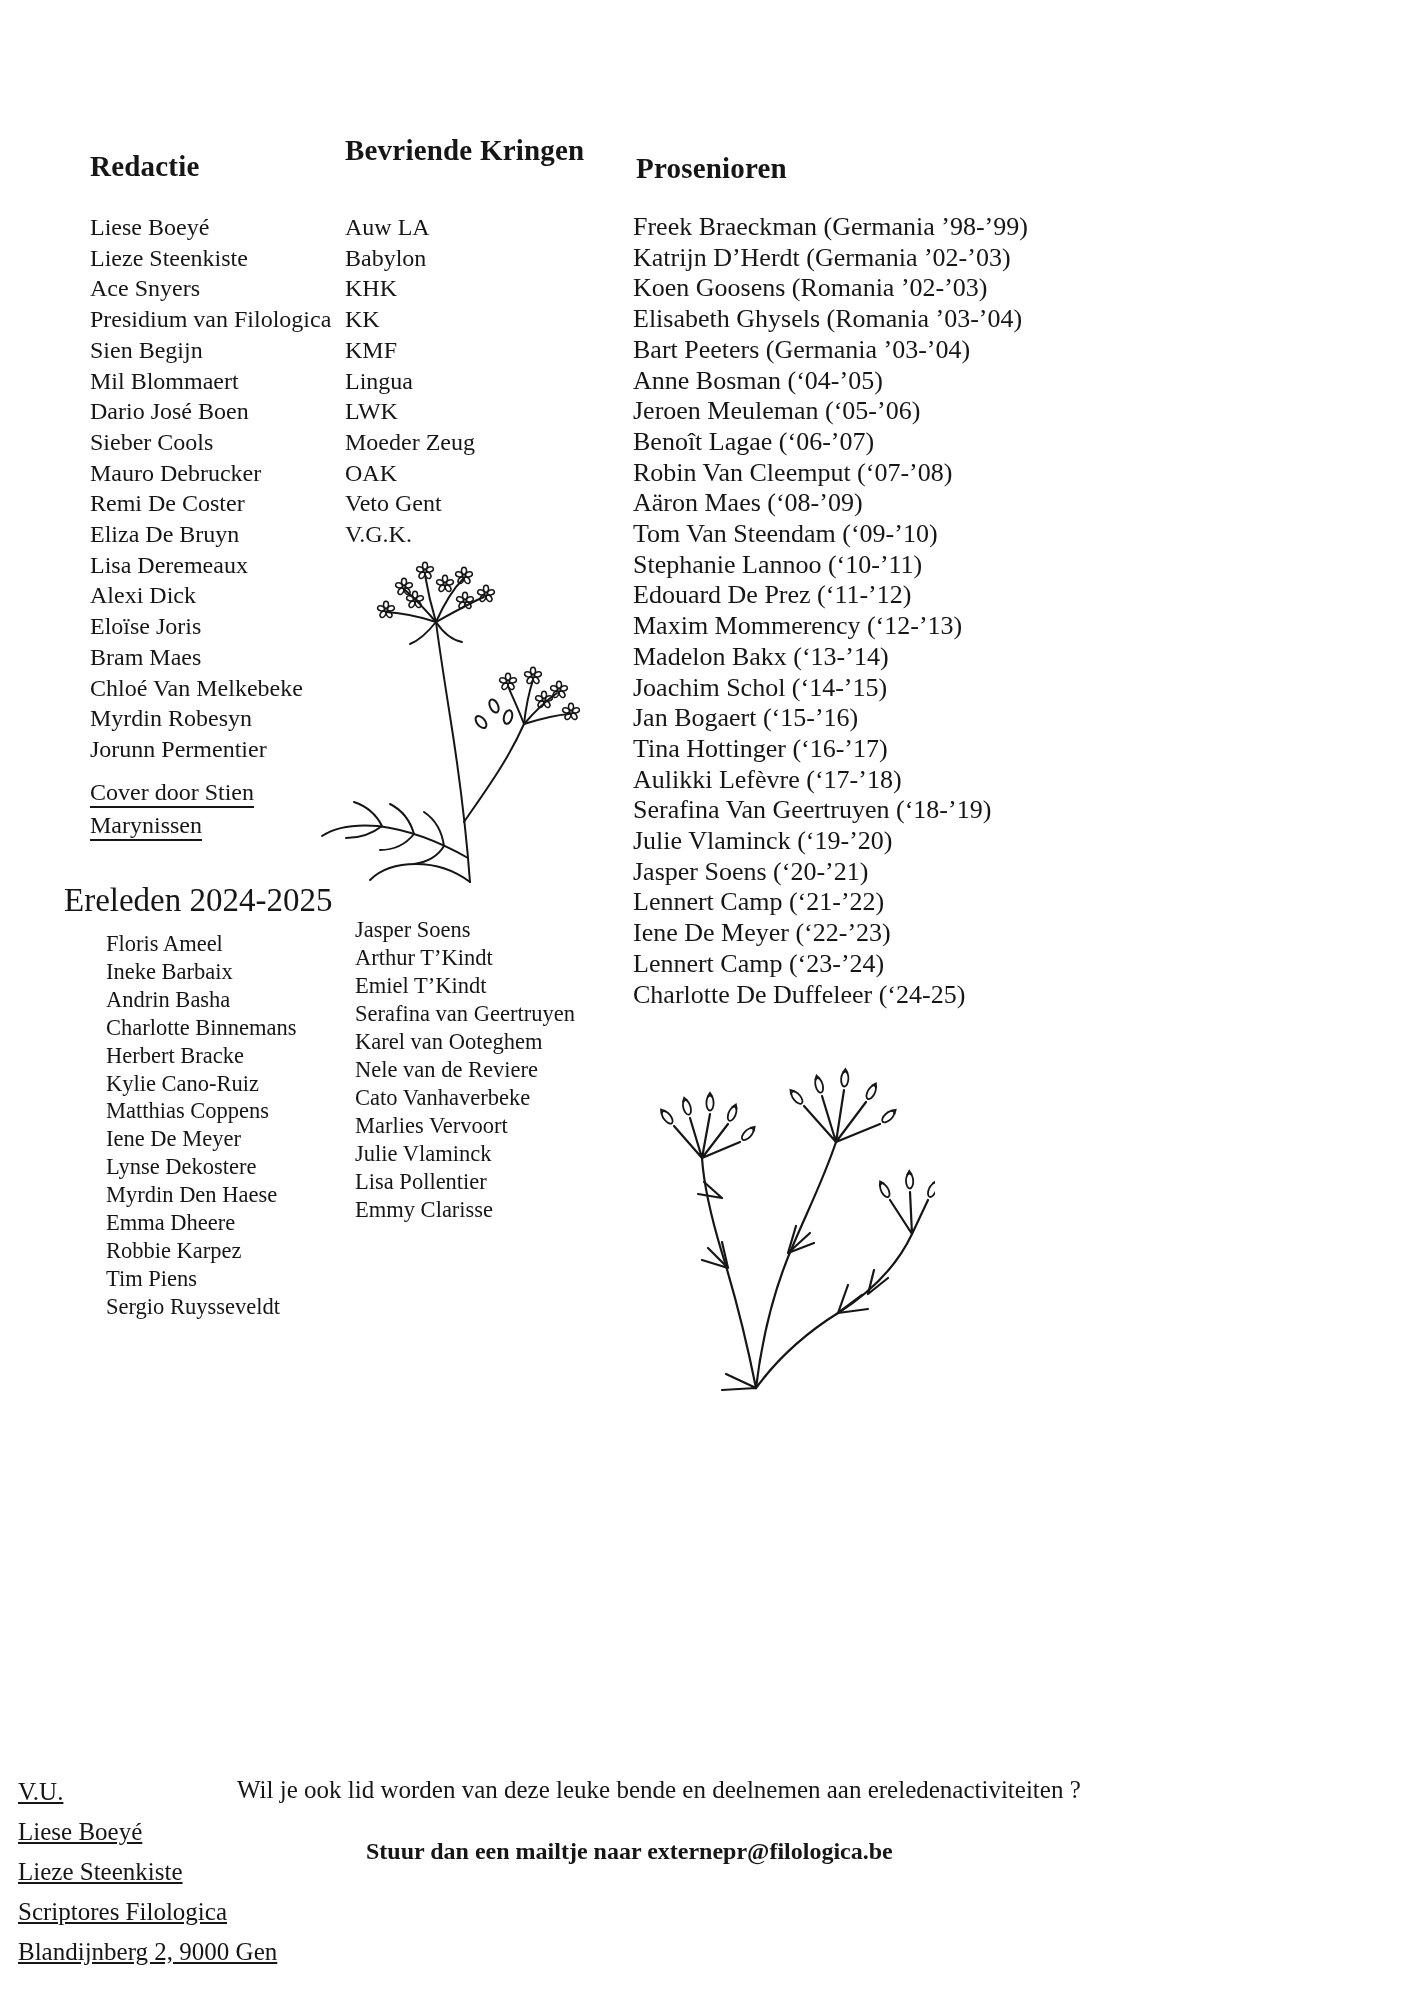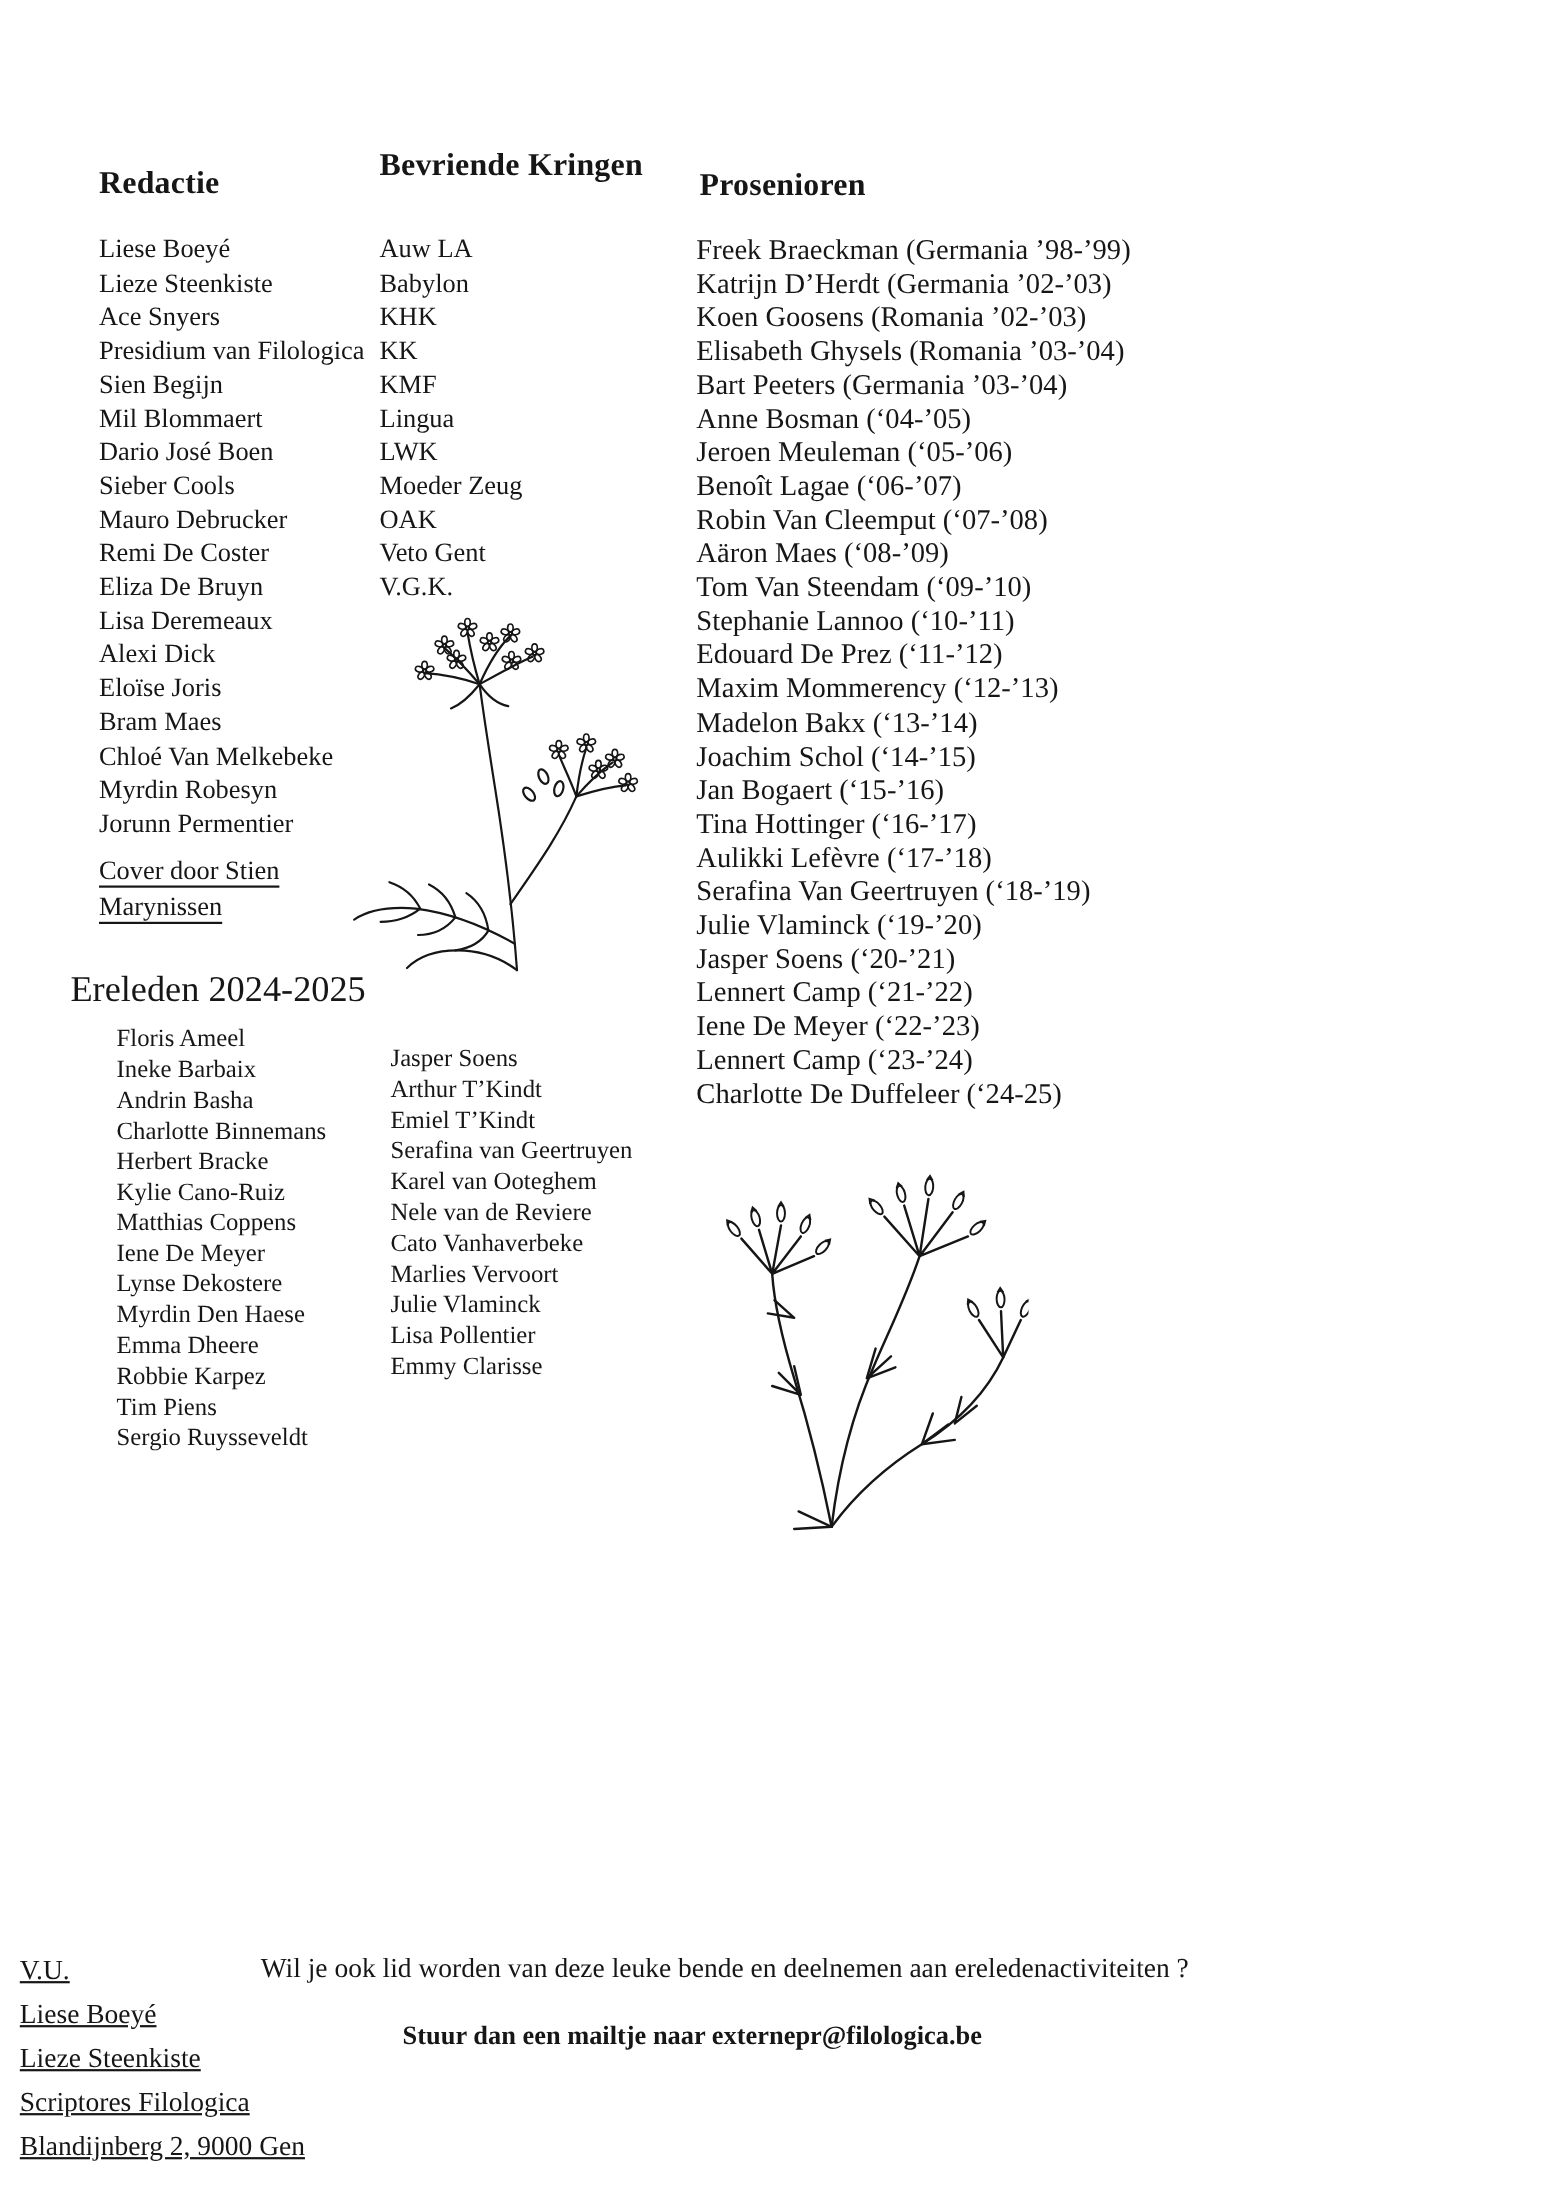--- a/index.html
+++ b/index.html
@@ -110,21 +110,21 @@
       <div>Kylie Cano-Ruiz</div>
       <div>Matthias Coppens</div>
       <div>Iene De Meyer</div>
       <div>Lynse Dekostere</div>
       <div>Myrdin Den Haese</div>
       <div>Emma Dheere</div>
       <div>Robbie Karpez</div>
       <div>Tim Piens</div>
       <div>Sergio Ruysseveldt</div>
     </div>
-  <div class="abs list list-sm lh-e2" style="left:355px; top:948px;">
+  <div class="abs list list-sm lh-e2" style="left:355px; top:916px;">
       <div>Jasper Soens</div>
       <div>Arthur T’Kindt</div>
       <div>Emiel T’Kindt</div>
       <div>Serafina van Geertruyen</div>
       <div>Karel van Ooteghem</div>
       <div>Nele van de Reviere</div>
       <div>Cato Vanhaverbeke</div>
       <div>Marlies Vervoort</div>
       <div>Julie Vlaminck</div>
       <div>Lisa Pollentier</div>

